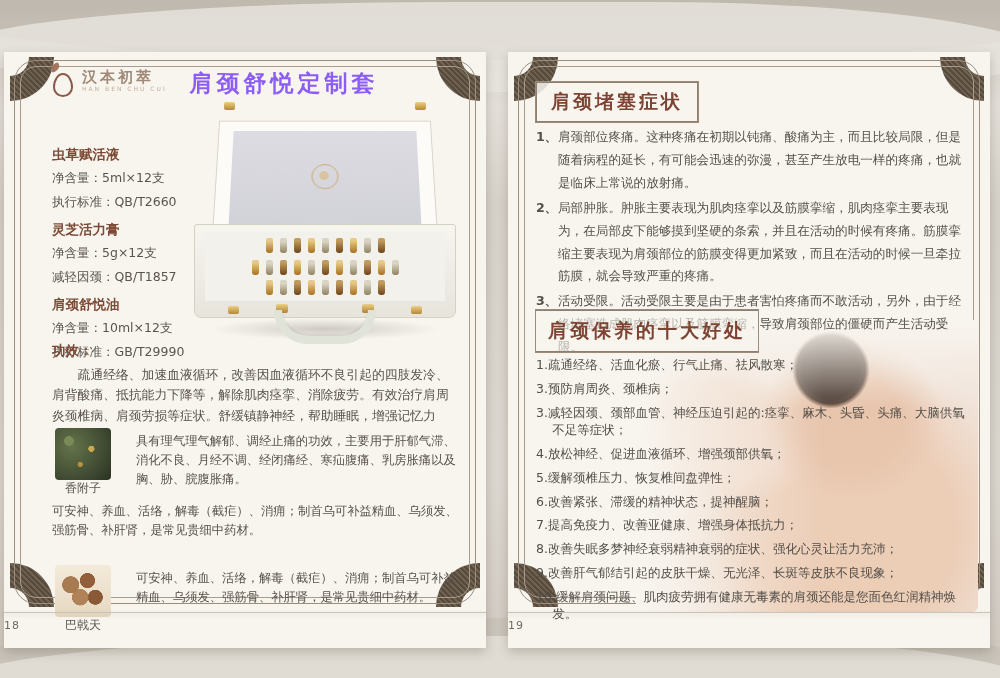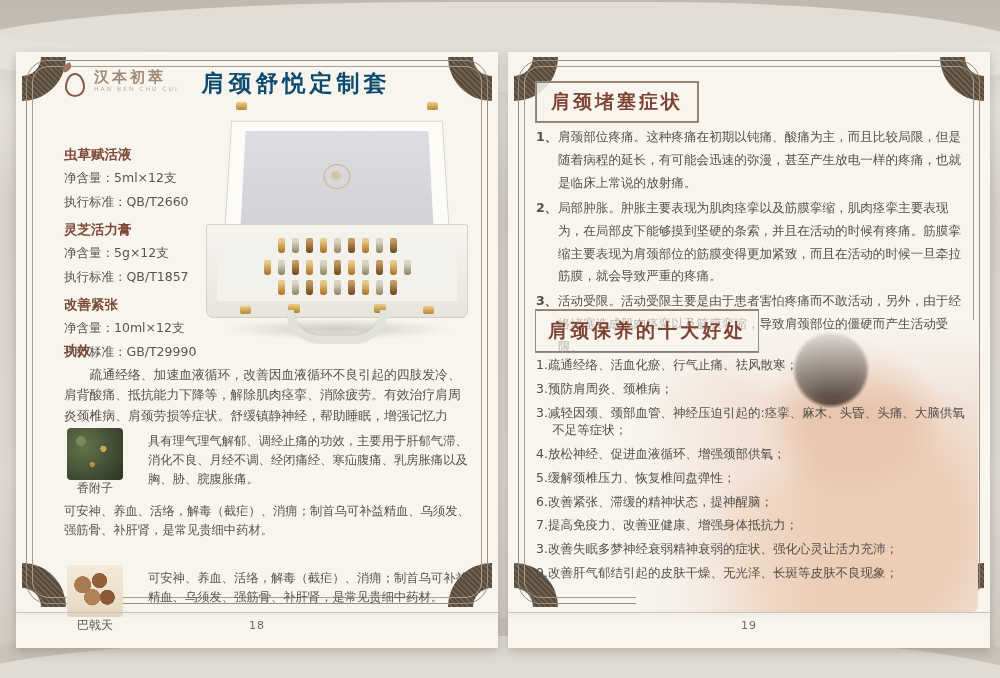--- a/index.html
+++ b/index.html
@@ -9,43 +9,43 @@
   
   .wave{position:absolute;left:-5%;width:110%;height:90px;border-radius:50% 40% 45% 55%/60% 70% 40% 50%;}
   .wave.w1{top:-30px;background:#b9b2a8;opacity:.55}
   .wave.w2{top:2px;background:#e9e6e0;opacity:.8}
   .wave.w3{top:618px;background:#c2bcb2;opacity:.5}
   .wave.w4{top:636px;background:#e6e2db;opacity:.8}
 
   
   .page{position:absolute;top:52px;width:482px;height:596px;background:#f8f5ef;
         box-shadow:0 4px 10px rgba(70,60,45,.25);}
-  .page.left{left:16px}
+  .page.left{left:4px}
   .page.right{left:508px}
   .crease{position:absolute;left:0;top:560px;width:100%;height:1px;background:#cbc3b8;box-shadow:0 2px 4px rgba(120,110,95,.25);}
-  .pageno{position:absolute;top:567px;width:100%;text-align:center;font-size:11px;color:#6f6961;letter-spacing:1px;}
+  .pageno{position:absolute;top:567px;width:100%;font-size:11px;color:#6f6961;letter-spacing:1px;}
 
   .frame{position:absolute;inset:8px 10px 44px 10px;border:1px solid #9b8e7f;border-radius:22px;pointer-events:none}
   .frame.inner{inset:14px 16px 50px 16px;border-radius:16px;border-color:#a99c8c}
   .fan{position:absolute;width:44px;height:44px;background:repeating-linear-gradient(45deg,#57493b 0 2px,#6e6251 2px 4px);}
   .fan::after{content:'';position:absolute;width:19px;height:19px;background:#f8f5ef;}
   .fan.tl{left:6px;top:5px;border-bottom-right-radius:100%}.fan.tl::after{left:0;top:0;border-bottom-right-radius:100%}
   .fan.tr{right:6px;top:5px;border-bottom-left-radius:100%}.fan.tr::after{right:0;top:0;border-bottom-left-radius:100%}
   .fan.bl{left:6px;bottom:41px;border-top-right-radius:100%}.fan.bl::after{left:0;bottom:0;border-top-right-radius:100%}
   .fan.br{right:6px;bottom:41px;border-top-left-radius:100%}.fan.br::after{right:0;bottom:0;border-top-left-radius:100%}
 
   
   .logo{position:absolute;left:46px;top:12px;display:flex;align-items:center;gap:6px;}
   .logo-mark{position:relative;width:26px;height:34px;}
   .logo-mark::before{content:'';position:absolute;left:3px;top:9px;width:16px;height:20px;border:2px solid #8a5a48;border-radius:50% 50% 50% 50%/60% 60% 40% 40%;}
   .logo-mark::after{content:'';position:absolute;left:0;top:0;width:10px;height:7px;background:#a2765c;border-radius:80% 20% 70% 30%;transform:rotate(-30deg);}
   .logo-texts{line-height:1.1}
   .logo-cn{font-size:15px;color:#a08a77;letter-spacing:3px;font-weight:bold;}
   .logo-en{font-size:6px;color:#bdae9d;letter-spacing:2px;}
-  .ltitle{position:absolute;left:120px;top:16px;width:320px;text-align:center;font-size:23px;font-weight:bold;color:#0c4a6e;letter-spacing:4px;}
+  .ltitle{position:absolute;left:120px;top:16px;width:320px;text-align:center;font-size:23px;font-weight:bold;color:#8b5cf6;letter-spacing:4px;}
 
   .specs{position:absolute;left:48px;top:84px;width:150px;color:#5a544d;font-size:12.5px;}
   .spec-name{color:#7c4a36;font-weight:bold;font-size:13.5px;margin:10px 0 6px;}
   .spec-line{margin:3px 0 7px;}
 
   
   .boxart{position:absolute;left:176px;top:54px;width:290px;height:240px;}
   .boxshadow{position:absolute;left:30px;top:212px;width:230px;height:22px;background:radial-gradient(ellipse at center,rgba(60,50,40,.22),transparent 70%);}
   .lid{position:absolute;left:32px;top:2px;width:224px;height:126px;background:#fcfbf8;border:1px solid #d9d3c8;transform:perspective(520px) rotateX(16deg);transform-origin:50% 100%;}
   .lid-panel{position:absolute;inset:11px 15px;background:linear-gradient(#dddce2,#d2d2d9);}
@@ -133,22 +133,22 @@
       </div>
     </div>
     <div class="ltitle">肩颈舒悦定制套</div>
 
     <div class="specs">
       <div class="spec-name">虫草赋活液</div>
       <div class="spec-line">净含量：5ml×12支</div>
       <div class="spec-line">执行标准：QB/T2660</div>
       <div class="spec-name">灵芝活力膏</div>
       <div class="spec-line">净含量：5g×12支</div>
-      <div class="spec-line">执行标准：QB/T1857</div>
-      <div class="spec-name">改善紧张</div>
+      <div class="spec-line">减轻因颈：QB/T1857</div>
+      <div class="spec-name">肩颈舒悦油</div>
       <div class="spec-line">净含量：10ml×12支</div>
       <div class="spec-line">执行标准：GB/T29990</div>
     </div>
 
     <div class="boxart">
       <div class="boxshadow"></div>
       <div class="lid">
         <div class="lid-panel">
           <div class="lid-logo"></div>
         </div>
@@ -260,20 +260,21 @@
       <div class="sec-title-lines">肩颈保养的十大好处</div>
     </div>
     <div class="s2list">
       <p class="s2item">1.疏通经络、活血化瘀、行气止痛、祛风散寒；</p>
       <p class="s2item">3.预防肩周炎、颈椎病；</p>
       <p class="s2item">3.减轻因颈、颈部血管、神经压迫引起的:痉挛、麻木、头昏、头痛、大脑供氧不足等症状；</p>
       <p class="s2item">4.放松神经、促进血液循环、增强颈部供氧；</p>
       <p class="s2item">5.缓解颈椎压力、恢复椎间盘弹性；</p>
       <p class="s2item">6.改善紧张、滞缓的精神状态，提神醒脑；</p>
       <p class="s2item">7.提高免疫力、改善亚健康、增强身体抵抗力；</p>
-      <p class="s2item">3.改善失眠多梦神经衰弱精神衰弱的症状、强化心灵让活力充沛；</p>
+      <p class="s2item">8.改善失眠多梦神经衰弱精神衰弱的症状、强化心灵让活力充沛；</p>
       <p class="s2item">9.改善肝气郁结引起的皮肤干燥、无光泽、长斑等皮肤不良现象；</p>
+      <p class="s2item">10.缓解肩颈问题、肌肉疲劳拥有健康无毒素的肩颈还能是您面色红润精神焕发。</p>
     </div>
 
     <div class="crease"></div>
     <div class="pageno">19</div>
   </div>
 </div>
 
 </body></html>

